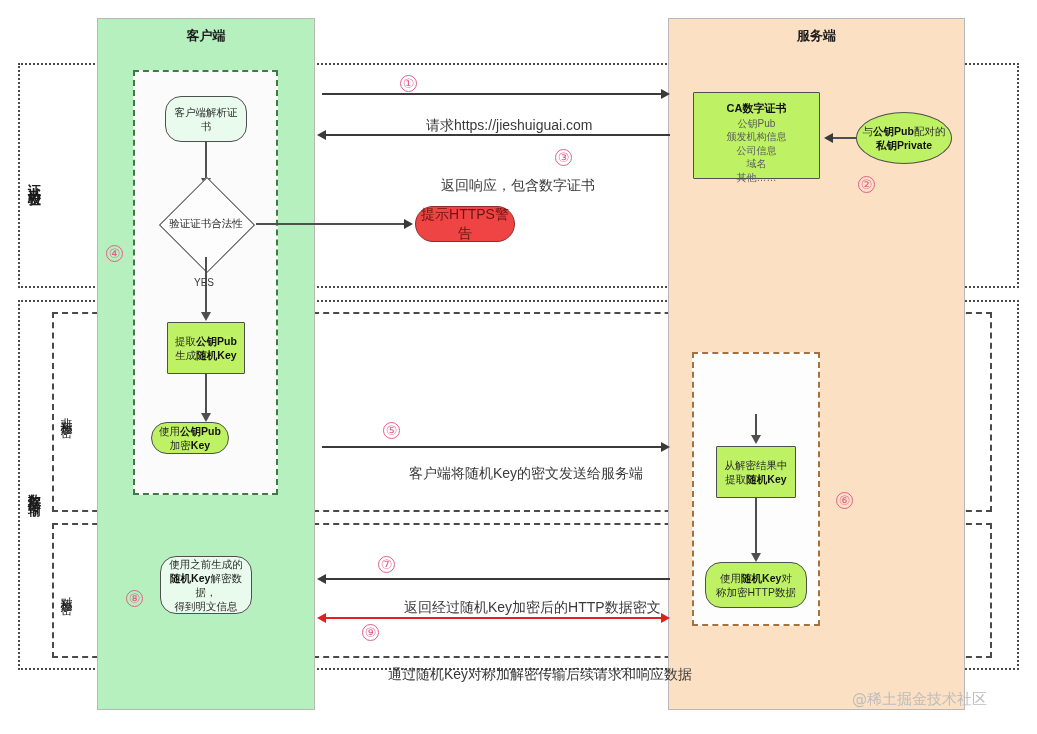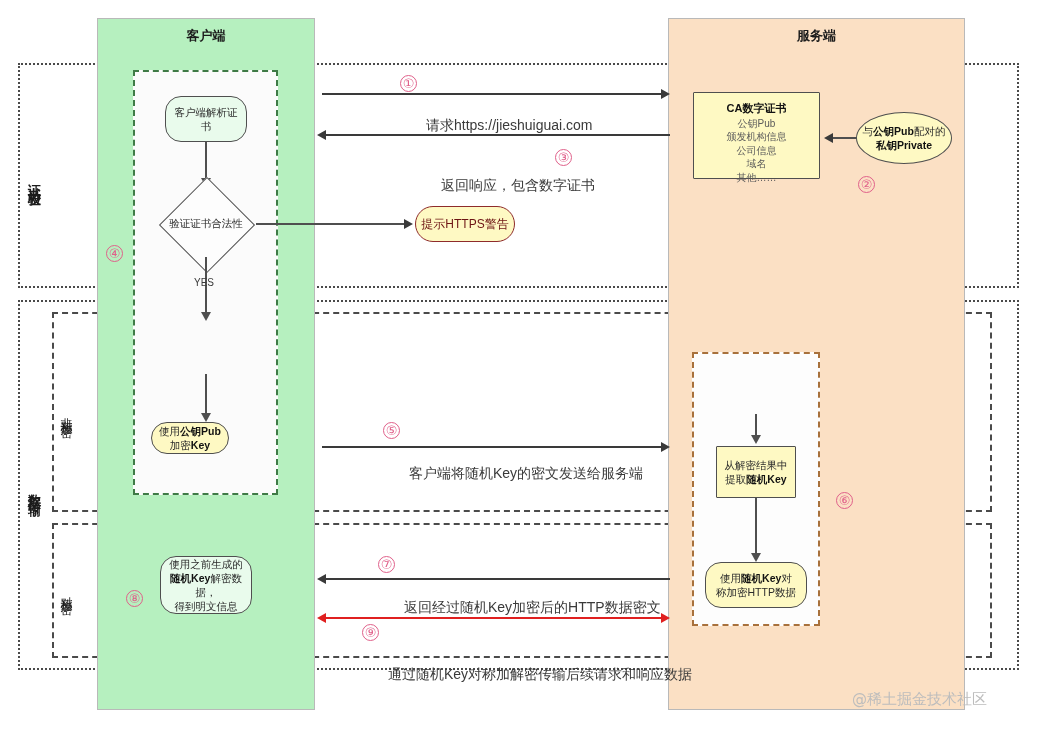--- a/index.html
+++ b/index.html
@@ -63,40 +63,40 @@
     background:#fbfbfb;
     border:2px dashed #3f7a46;
   }
   .inner-dashed.orange{
     background:#fdfdfd;
     border:2px dashed #a8713c;
   }
 
   
   .node{
-    background:#fef9c3;
+    background:#bef264;
     border:1.6px solid #4f4f4f;
     display:flex;align-items:center;justify-content:center;
     text-align:center;
     font-size:10.5px;color:#2b2b2b;
     line-height:1.35;
     padding:2px 4px;
   }
   .node.round{border-radius:16px;}
   .node.rect{border-radius:1px;}
   .node.ellipse{border-radius:50%;}
   .node.green-bg{background:#e9fbec;}
   .node b{font-weight:700;color:#111;}
 
   .node.warn{
-    background:#fef9c3;
+    background:#ef4444;
     border:1.6px solid #8e2b2b;
     border-radius:18px;
     color:#6d1414;
-    font-size:12px;
+    font-size:14px;
   }
   .diamond{
     position:absolute;
     background:#fdfdfd;
     border:1.6px solid #4f4f4f;
     transform:rotate(45deg);
   }
   .diamond-text{
     position:absolute;
     display:flex;align-items:center;justify-content:center;
@@ -195,20 +195,26 @@
   <div class="abs hline" style="left:256px;top:223px;width:152px;height:1.6px;"></div>
   <div class="abs arrow-right" style="left:404px;top:219px;"></div>
   <div class="abs node warn" style="left:415px;top:206px;width:100px;height:36px;">
     <span>提示HTTPS警告</span>
   </div>
 
   <div class="abs vline" style="left:205px;top:257px;width:1.6px;height:58px;"></div>
   <div class="abs arrow-down" style="left:201px;top:312px;"></div>
   <div class="abs yes-label" style="left:194px;top:277px;">YES</div>
 
+  <div class="abs node rect" style="left:167px;top:322px;width:78px;height:52px;">
+    <span>
+      <span>提取</span><b>公钥Pub</b><br>
+      <span>生成</span><b>随机Key</b>
+    </span>
+  </div>
 
   <div class="abs vline" style="left:205px;top:374px;width:1.6px;height:42px;"></div>
   <div class="abs arrow-down" style="left:201px;top:413px;"></div>
 
   <div class="abs node round" style="left:151px;top:422px;width:78px;height:32px;">
     <span>
       <span>使用</span><b>公钥Pub</b><br>
       <span>加密</span><b>Key</b>
     </span>
   </div>

